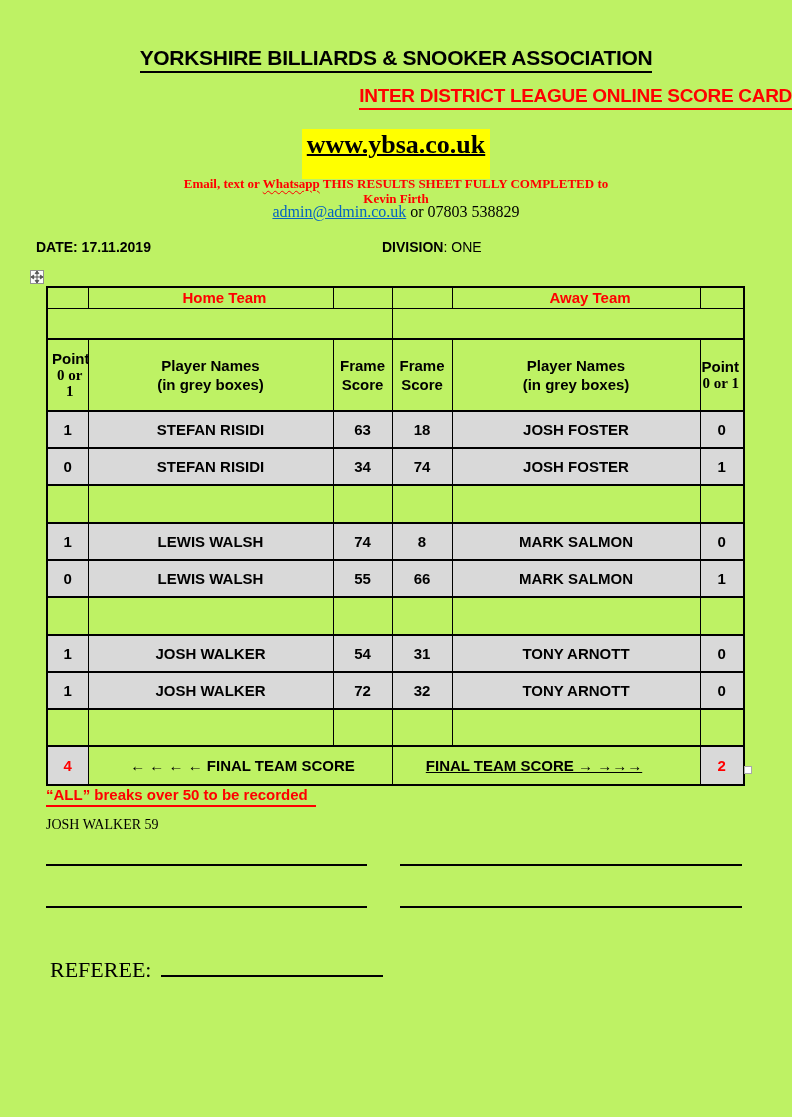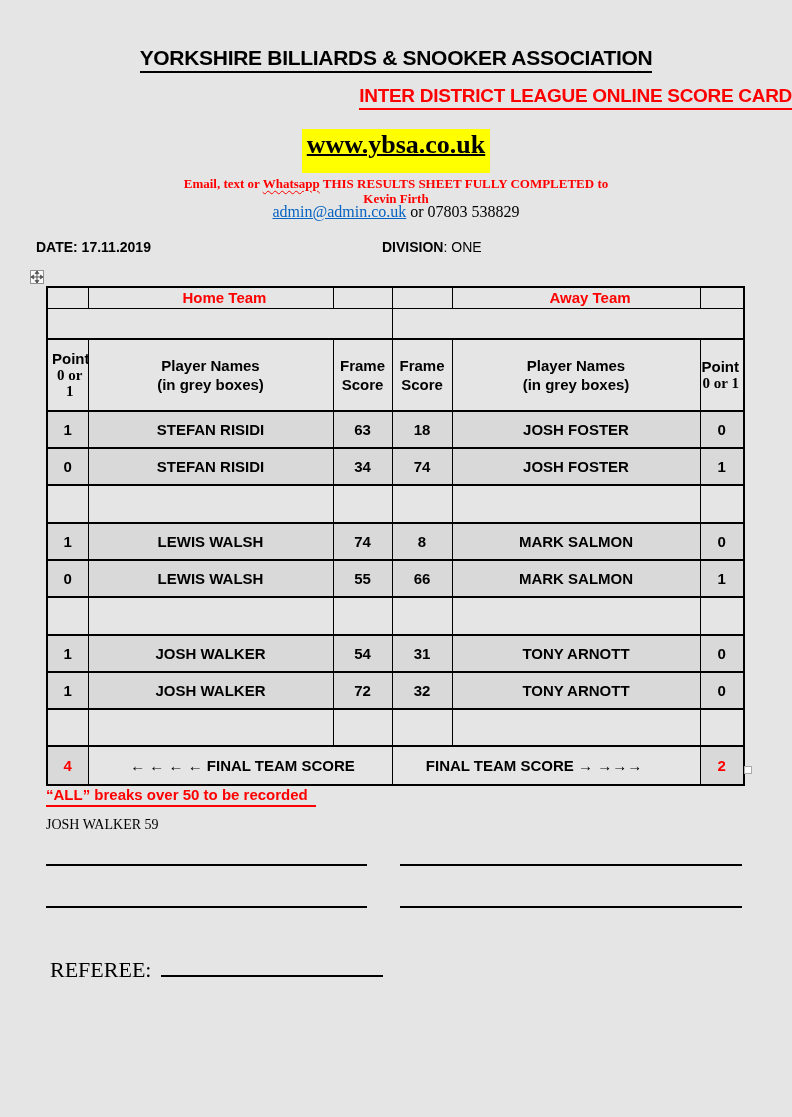--- a/index.html
+++ b/index.html
@@ -1,21 +1,21 @@
 <!DOCTYPE html>
 <html><head>
 <meta charset="utf-8">
 <style>
   * { margin: 0; padding: 0; box-sizing: border-box; }
   html, body { background: #ffffff; }
   #page {
     position: relative;
     width: 792px;
     height: 1117px;
-    background: #e5e5e5;
+    background: #bef264;
     font-family: "Liberation Sans", sans-serif;
     color: #000000;
     overflow: hidden;
   }
   .abs { position: absolute; }
   .centerband { left: 0; right: 0; text-align: center; }
 
   
   .doc-title {
     top: 46px;
@@ -45,21 +45,21 @@
     top: 130px;
     font-family: "Liberation Serif", serif;
     font-size: 26px;
     font-weight: bold;
   }
   .website a {
     color: #000;
     background: #FFFF00;
     text-decoration: underline;
     text-decoration-thickness: 2px;
-    padding: 1px 5px 14px 5px;
+    padding: 1px 5px 20px 5px;
   }
   .contact-line1 {
     top: 176px;
     font-family: "Liberation Serif", serif;
     font-size: 13px;
     font-weight: bold;
     color: #FF0000;
   }
   .wavy {
     text-decoration: underline wavy #FF0000;
@@ -128,21 +128,21 @@
   td.nov-l { border-right-style: hidden; }
   td.nov-m { border-left-style: hidden; border-right-style: hidden; }
   td.nov-r { border-left-style: hidden; }
   .hdr-point { font-weight: normal; font-size: 13px; line-height: 16px; text-align: left; padding-left: 4px; }
   .hdr-point.right { text-align: right; padding-left: 0; padding-right: 4px; }
   .hdr-point .l2 { font-family: "Liberation Serif", serif; }
   .hdr-two { line-height: 19px; }
   td.shaded { background: #D9D9D9; }
   td.redscore { color: #FF0000; }
   td.final-left  { text-align: left;  padding-left: 5px; }
-  td.final-right { text-align: right; padding-right: 24px; }
+  td.final-right { text-align: right; padding-right: 24px; text-decoration: underline; }
 
   
   .breaks-heading {
     top: 786px; left: 46px;
     font-size: 15px;
     font-weight: bold;
     color: #FF0000;
   }
   .breaks-heading span {
     display: inline-block;

